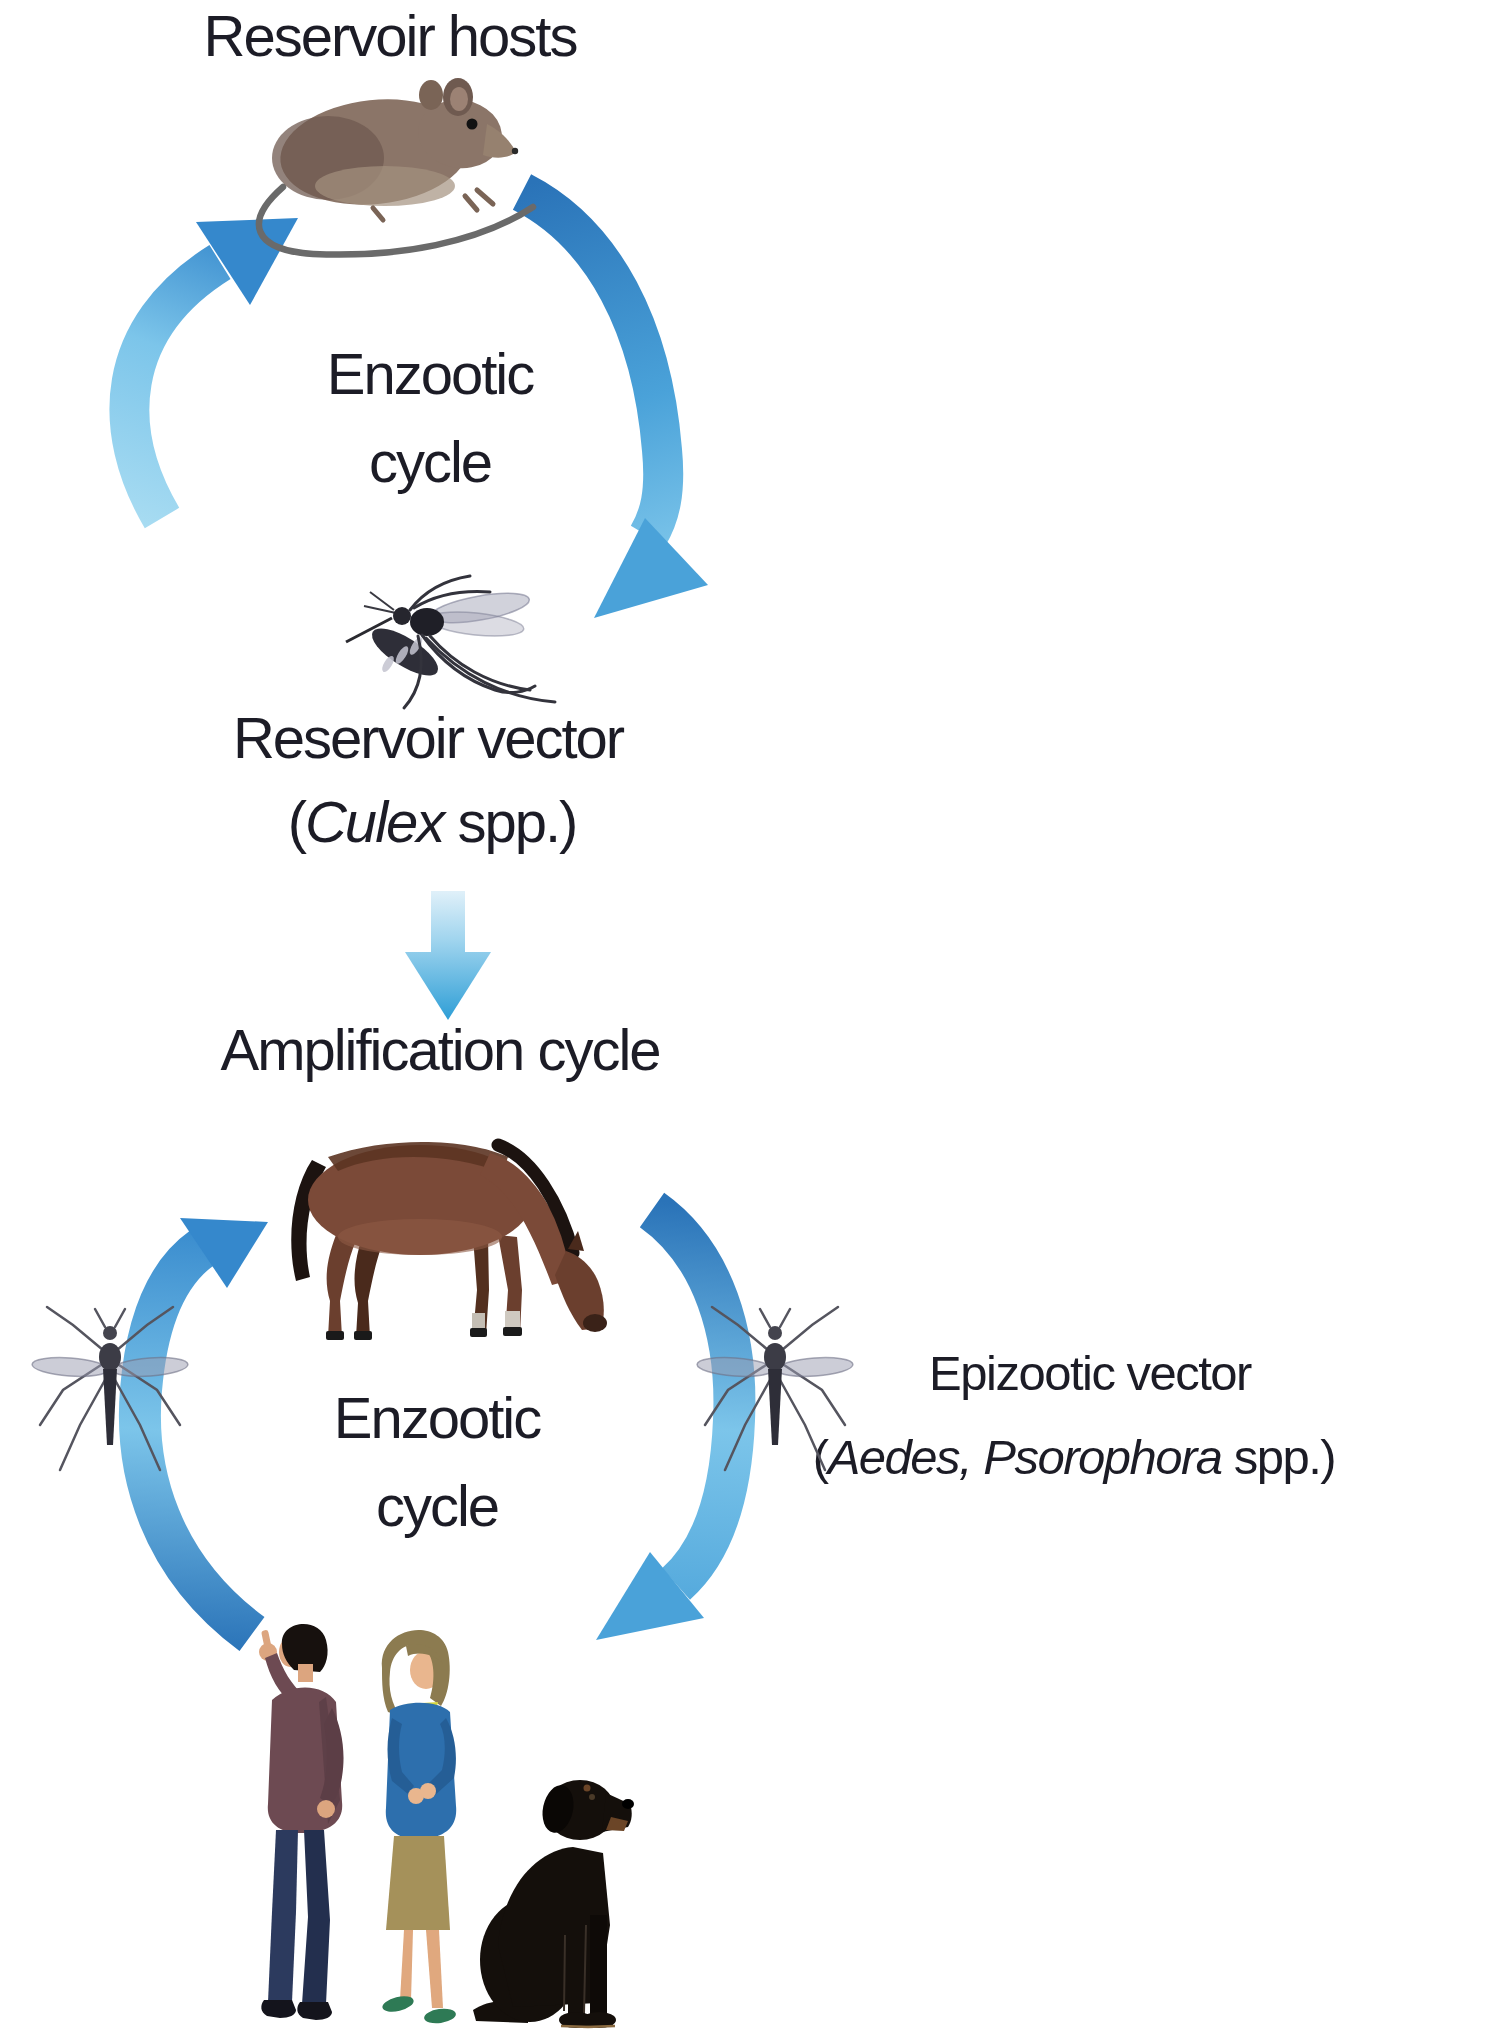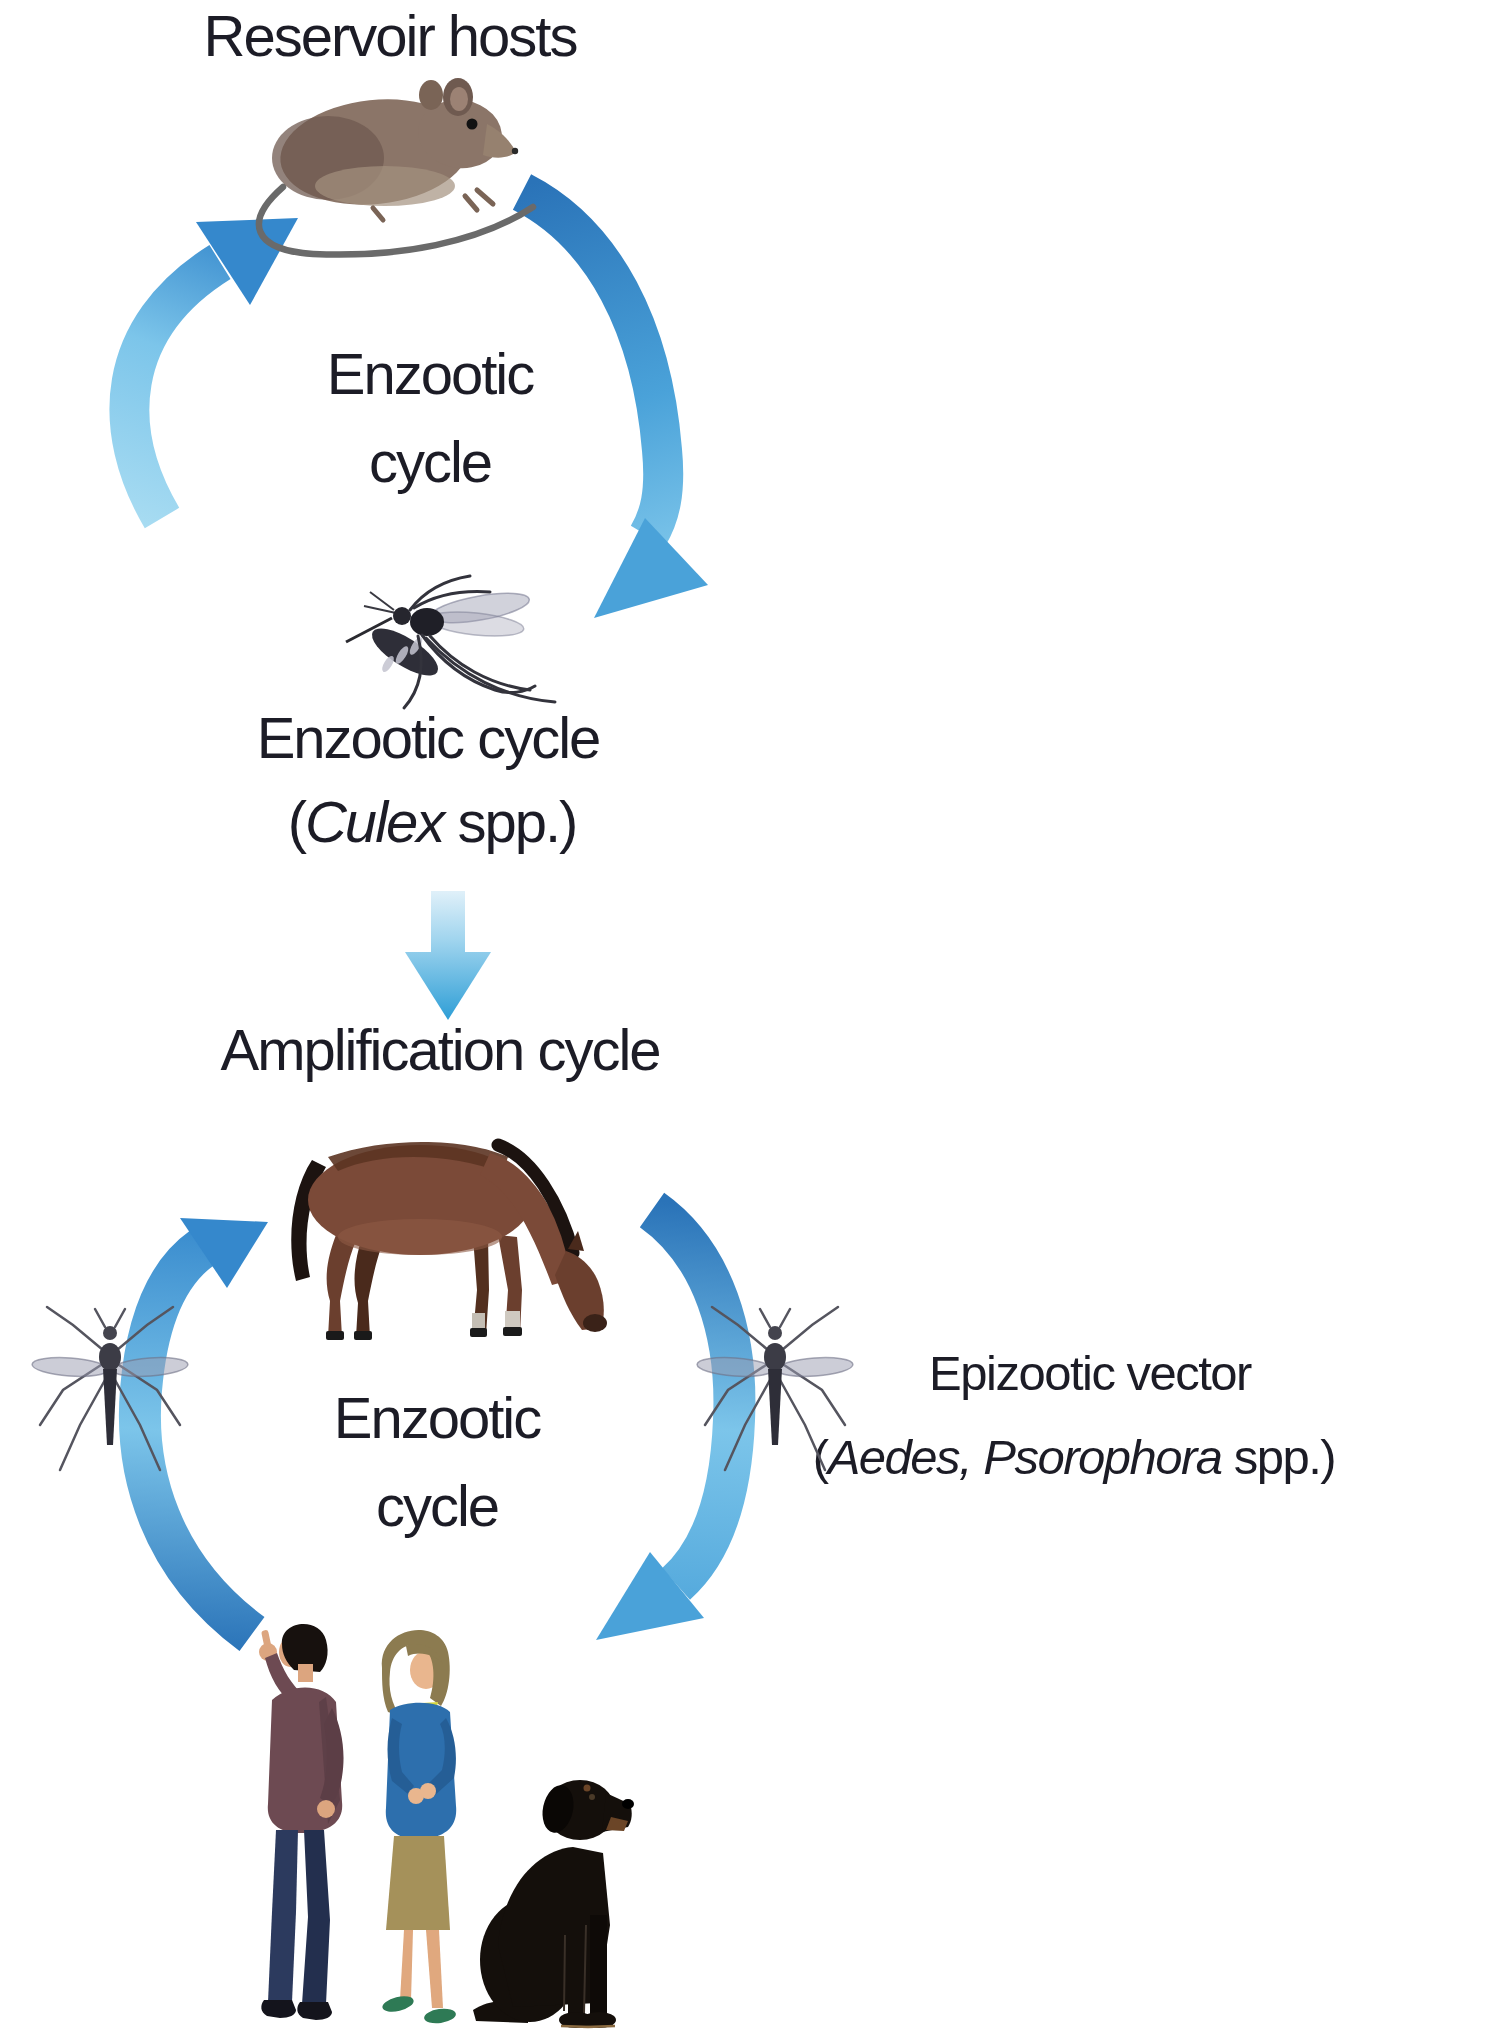--- a/index.html
+++ b/index.html
@@ -115,21 +115,21 @@
     <g fill="none" stroke="#33333c" stroke-width="3" stroke-linecap="round">
       <path d="M 92,95 C 110,120 135,140 165,150 C 180,155 195,152 205,146"></path>
       <path d="M 100,96 C 125,125 160,145 200,150"></path>
       <path d="M 96,98 C 130,135 175,158 225,162"></path>
       <path d="M 88,96 C 95,125 90,150 74,168"></path>
       <path d="M 80,70 C 95,50 115,40 140,36"></path>
       <path d="M 84,68 C 105,55 132,50 160,52"></path>
     </g>
   </svg>
 
-  <div class="lbl" style="left:128px;top:706px;width:600px">Enzootic cycle</div>
+  <div class="lbl" style="left:128px;top:706px;width:600px">Reservoir vector</div>
 
   <div class="lbl" style="left:132px;top:790px;width:600px">
     <span>(</span><i>Culex</i><span> spp.)</span>
   </div>
 
   <div class="lbl" style="left:90px;top:1018px;width:700px">Amplification cycle</div>
 
   <svg class="abs" style="left:270px;top:1085px" width="370" height="285" viewBox="0 0 370 285">
     <path d="M 42,75 C 22,105 16,155 26,196 L 40,192 C 32,155 38,112 56,82 Z" style="fill:var(--horse_dark,#1c1310)"></path>
 

